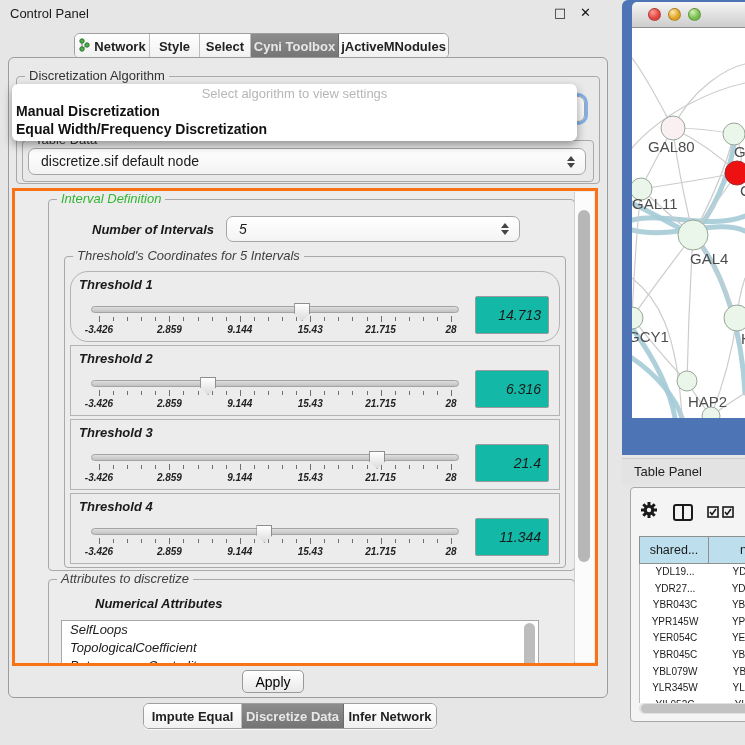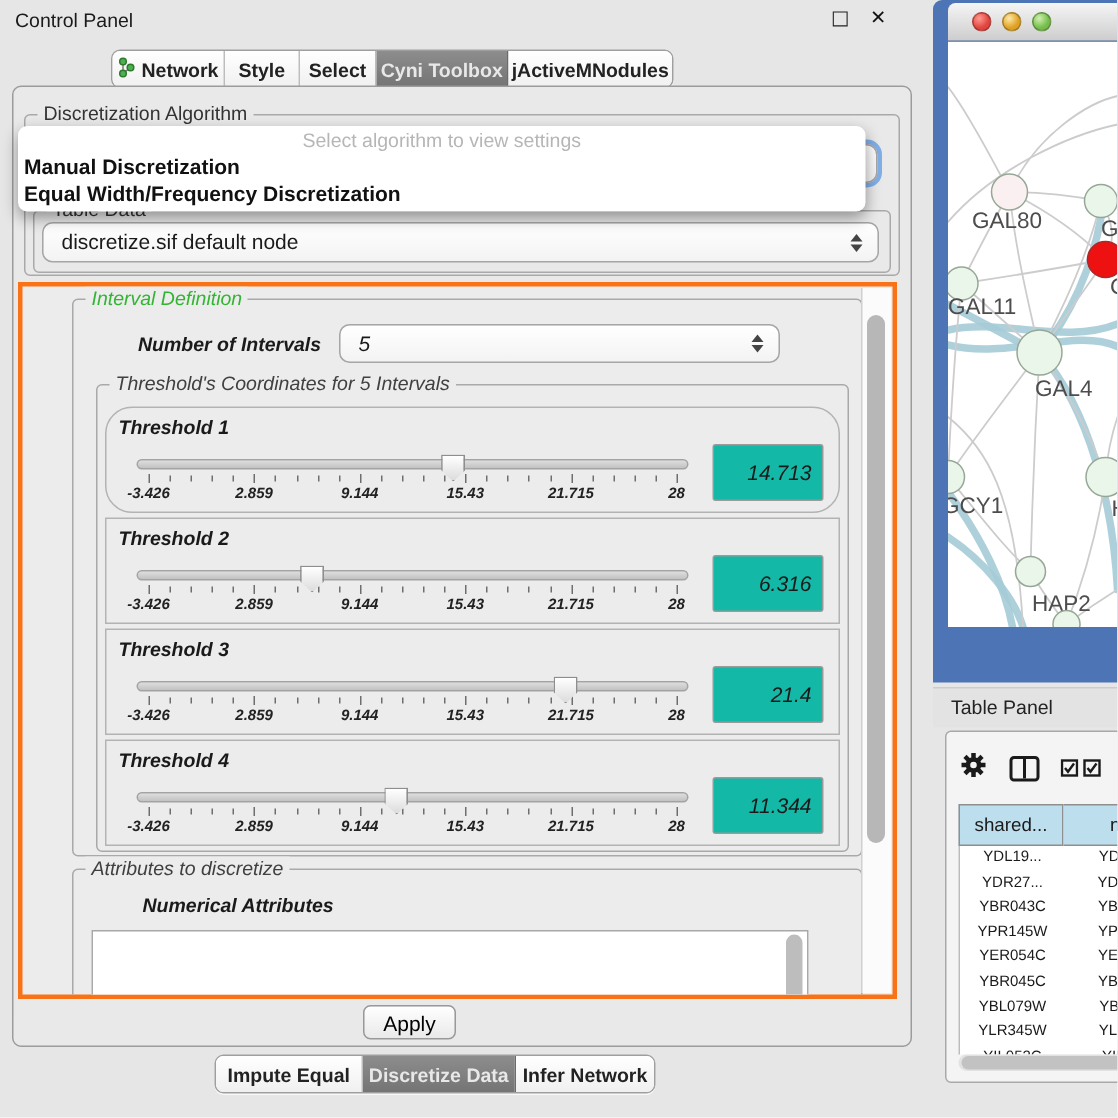--- a/index.html
+++ b/index.html
@@ -346,20 +346,25 @@
               <div class="valbox">11.344</div>
             </div>
           </div>
       </div>
     </div>
 
     <div class="tborder" style="left:33px;top:388px;width:527px;height:130px;">
       <span class="tlabel blue" style="background:#ececec;">Attributes to discretize</span>
       <div style="position:absolute;left:8px;top:16px;font-size:13px;font-weight:bold;margin-left:38px;">Numerical Attributes</div>
       <div class="listbox">
+        <div id="attrItems">
+            <div class="attr-item">SelfLoops</div>
+            <div class="attr-item">TopologicalCoefficient</div>
+            <div class="attr-item">BetweennessCentrality</div>
+          </div>
         <div class="lsb">
             <div class="thumb"></div>
           </div>
       </div>
     </div>
 
     <div class="vsb">
         <div class="thumb"></div>
       </div>
   </div>

